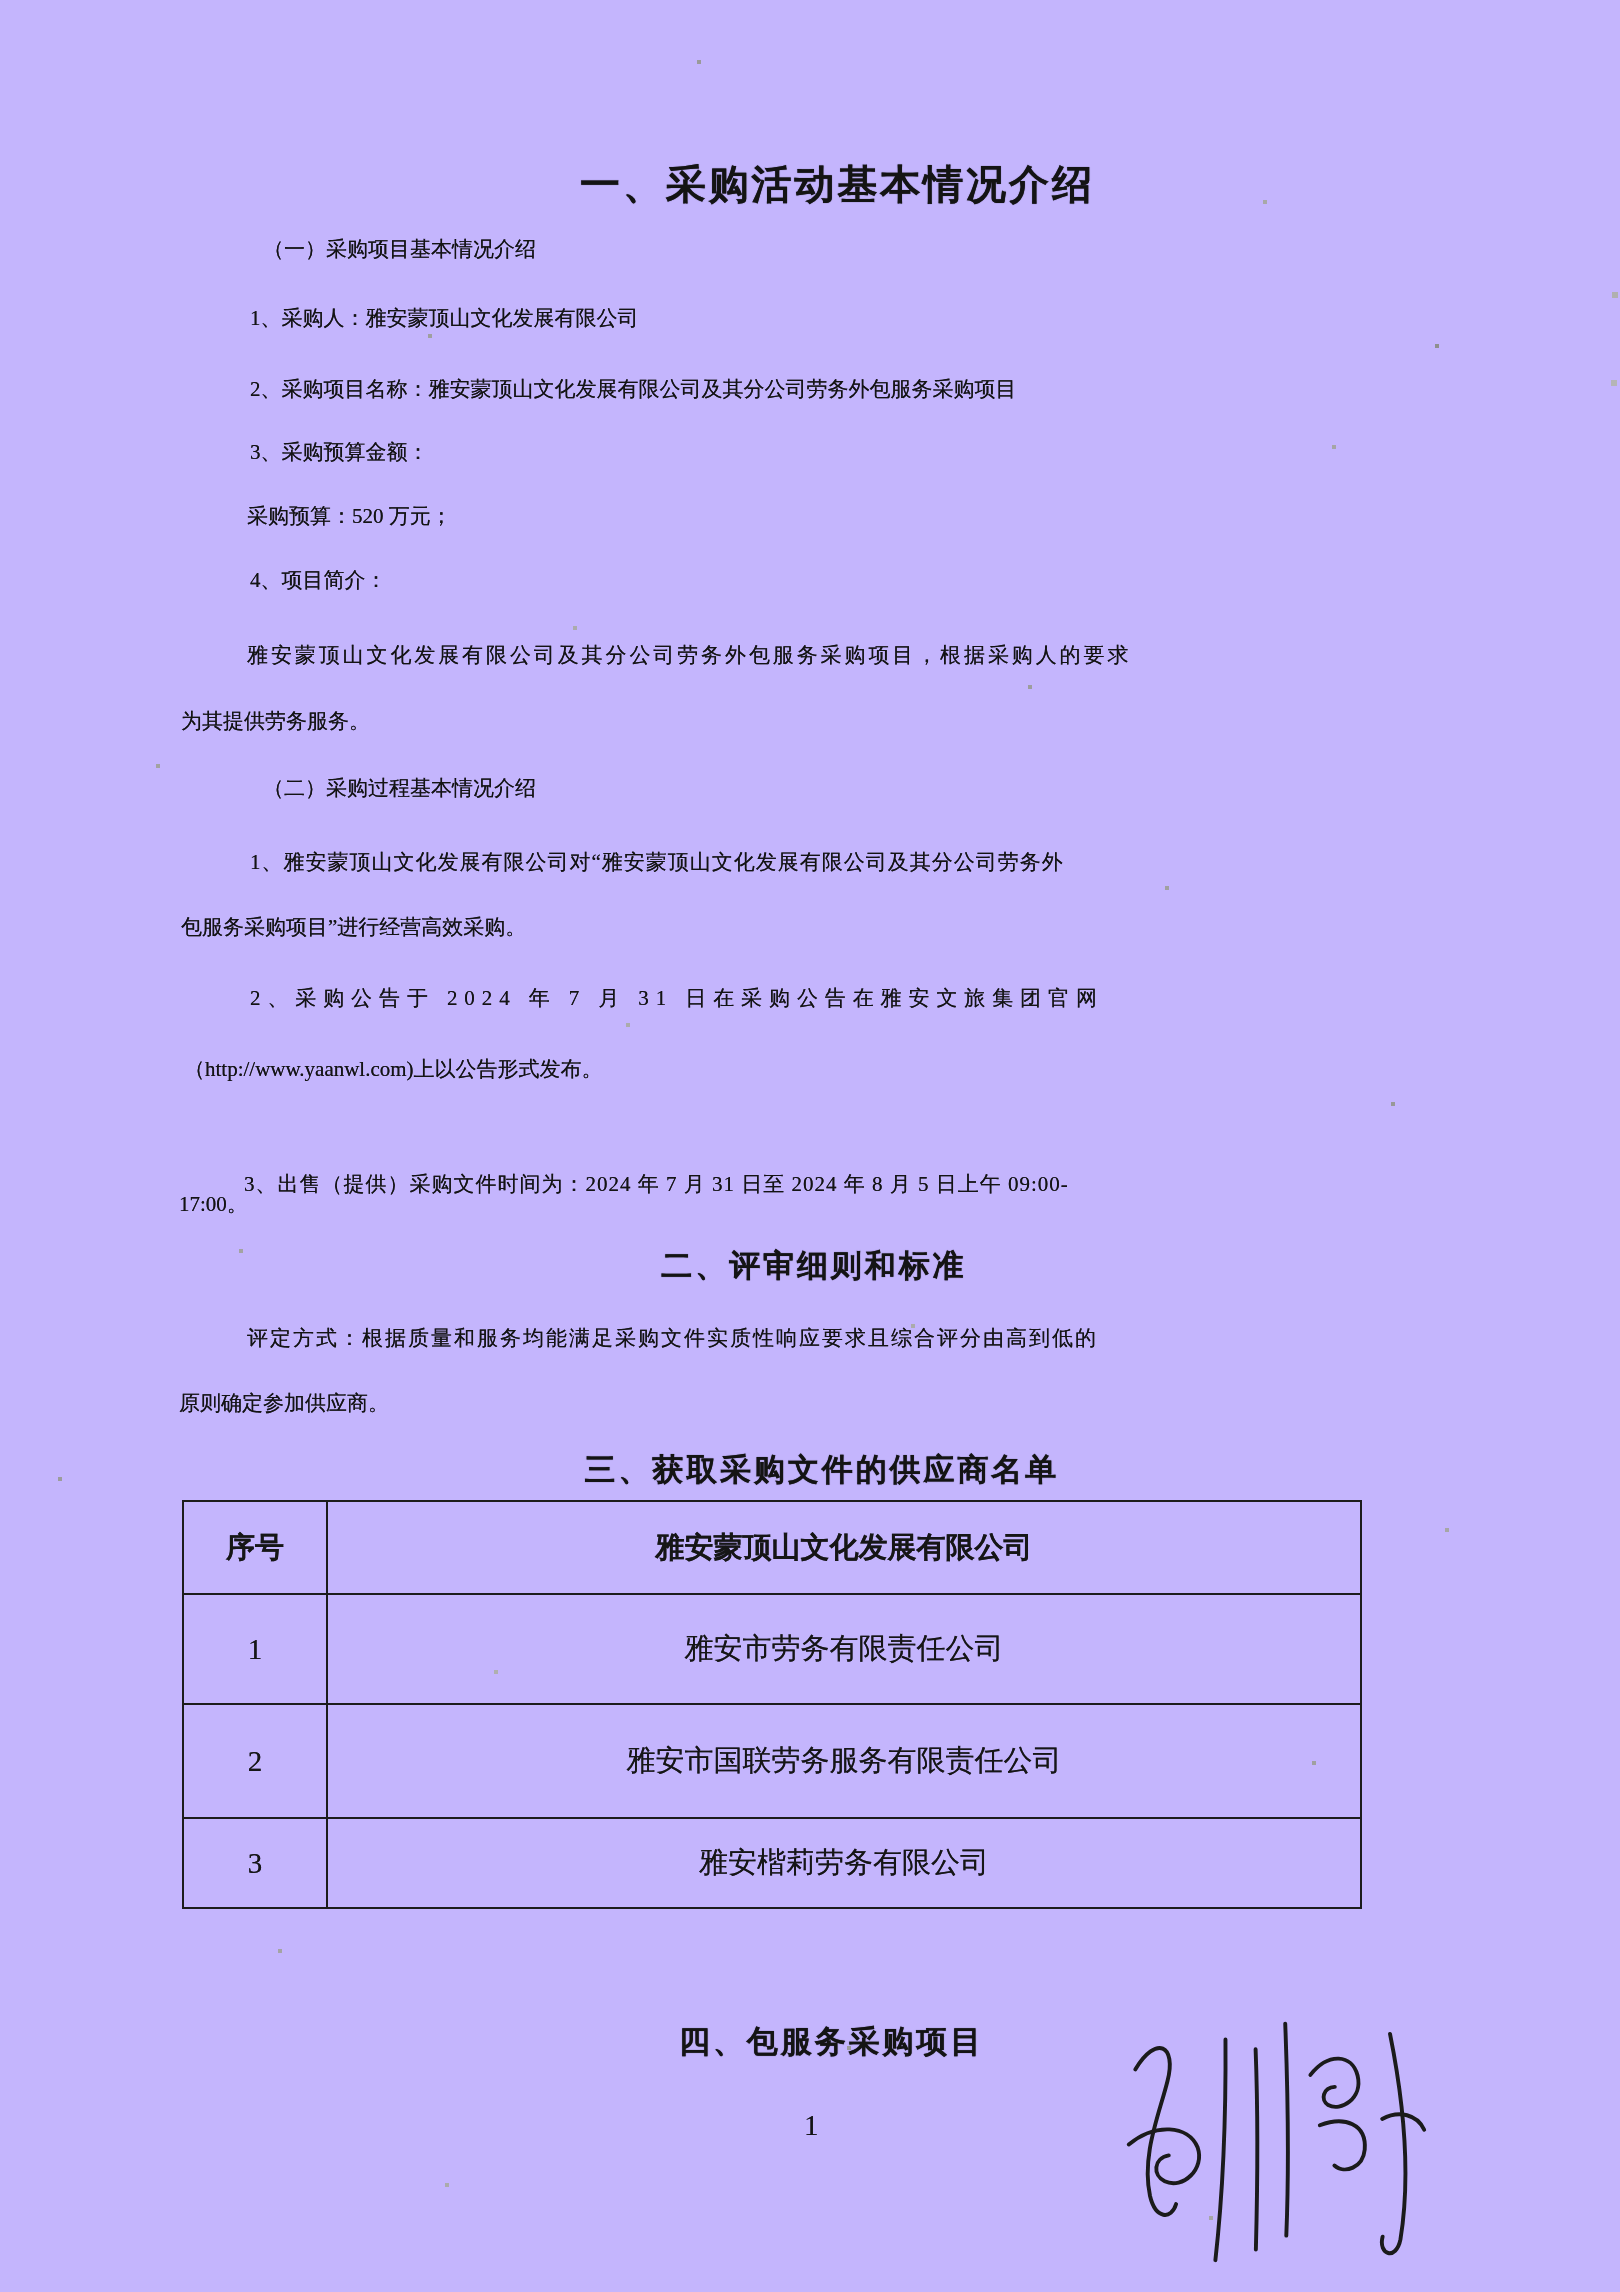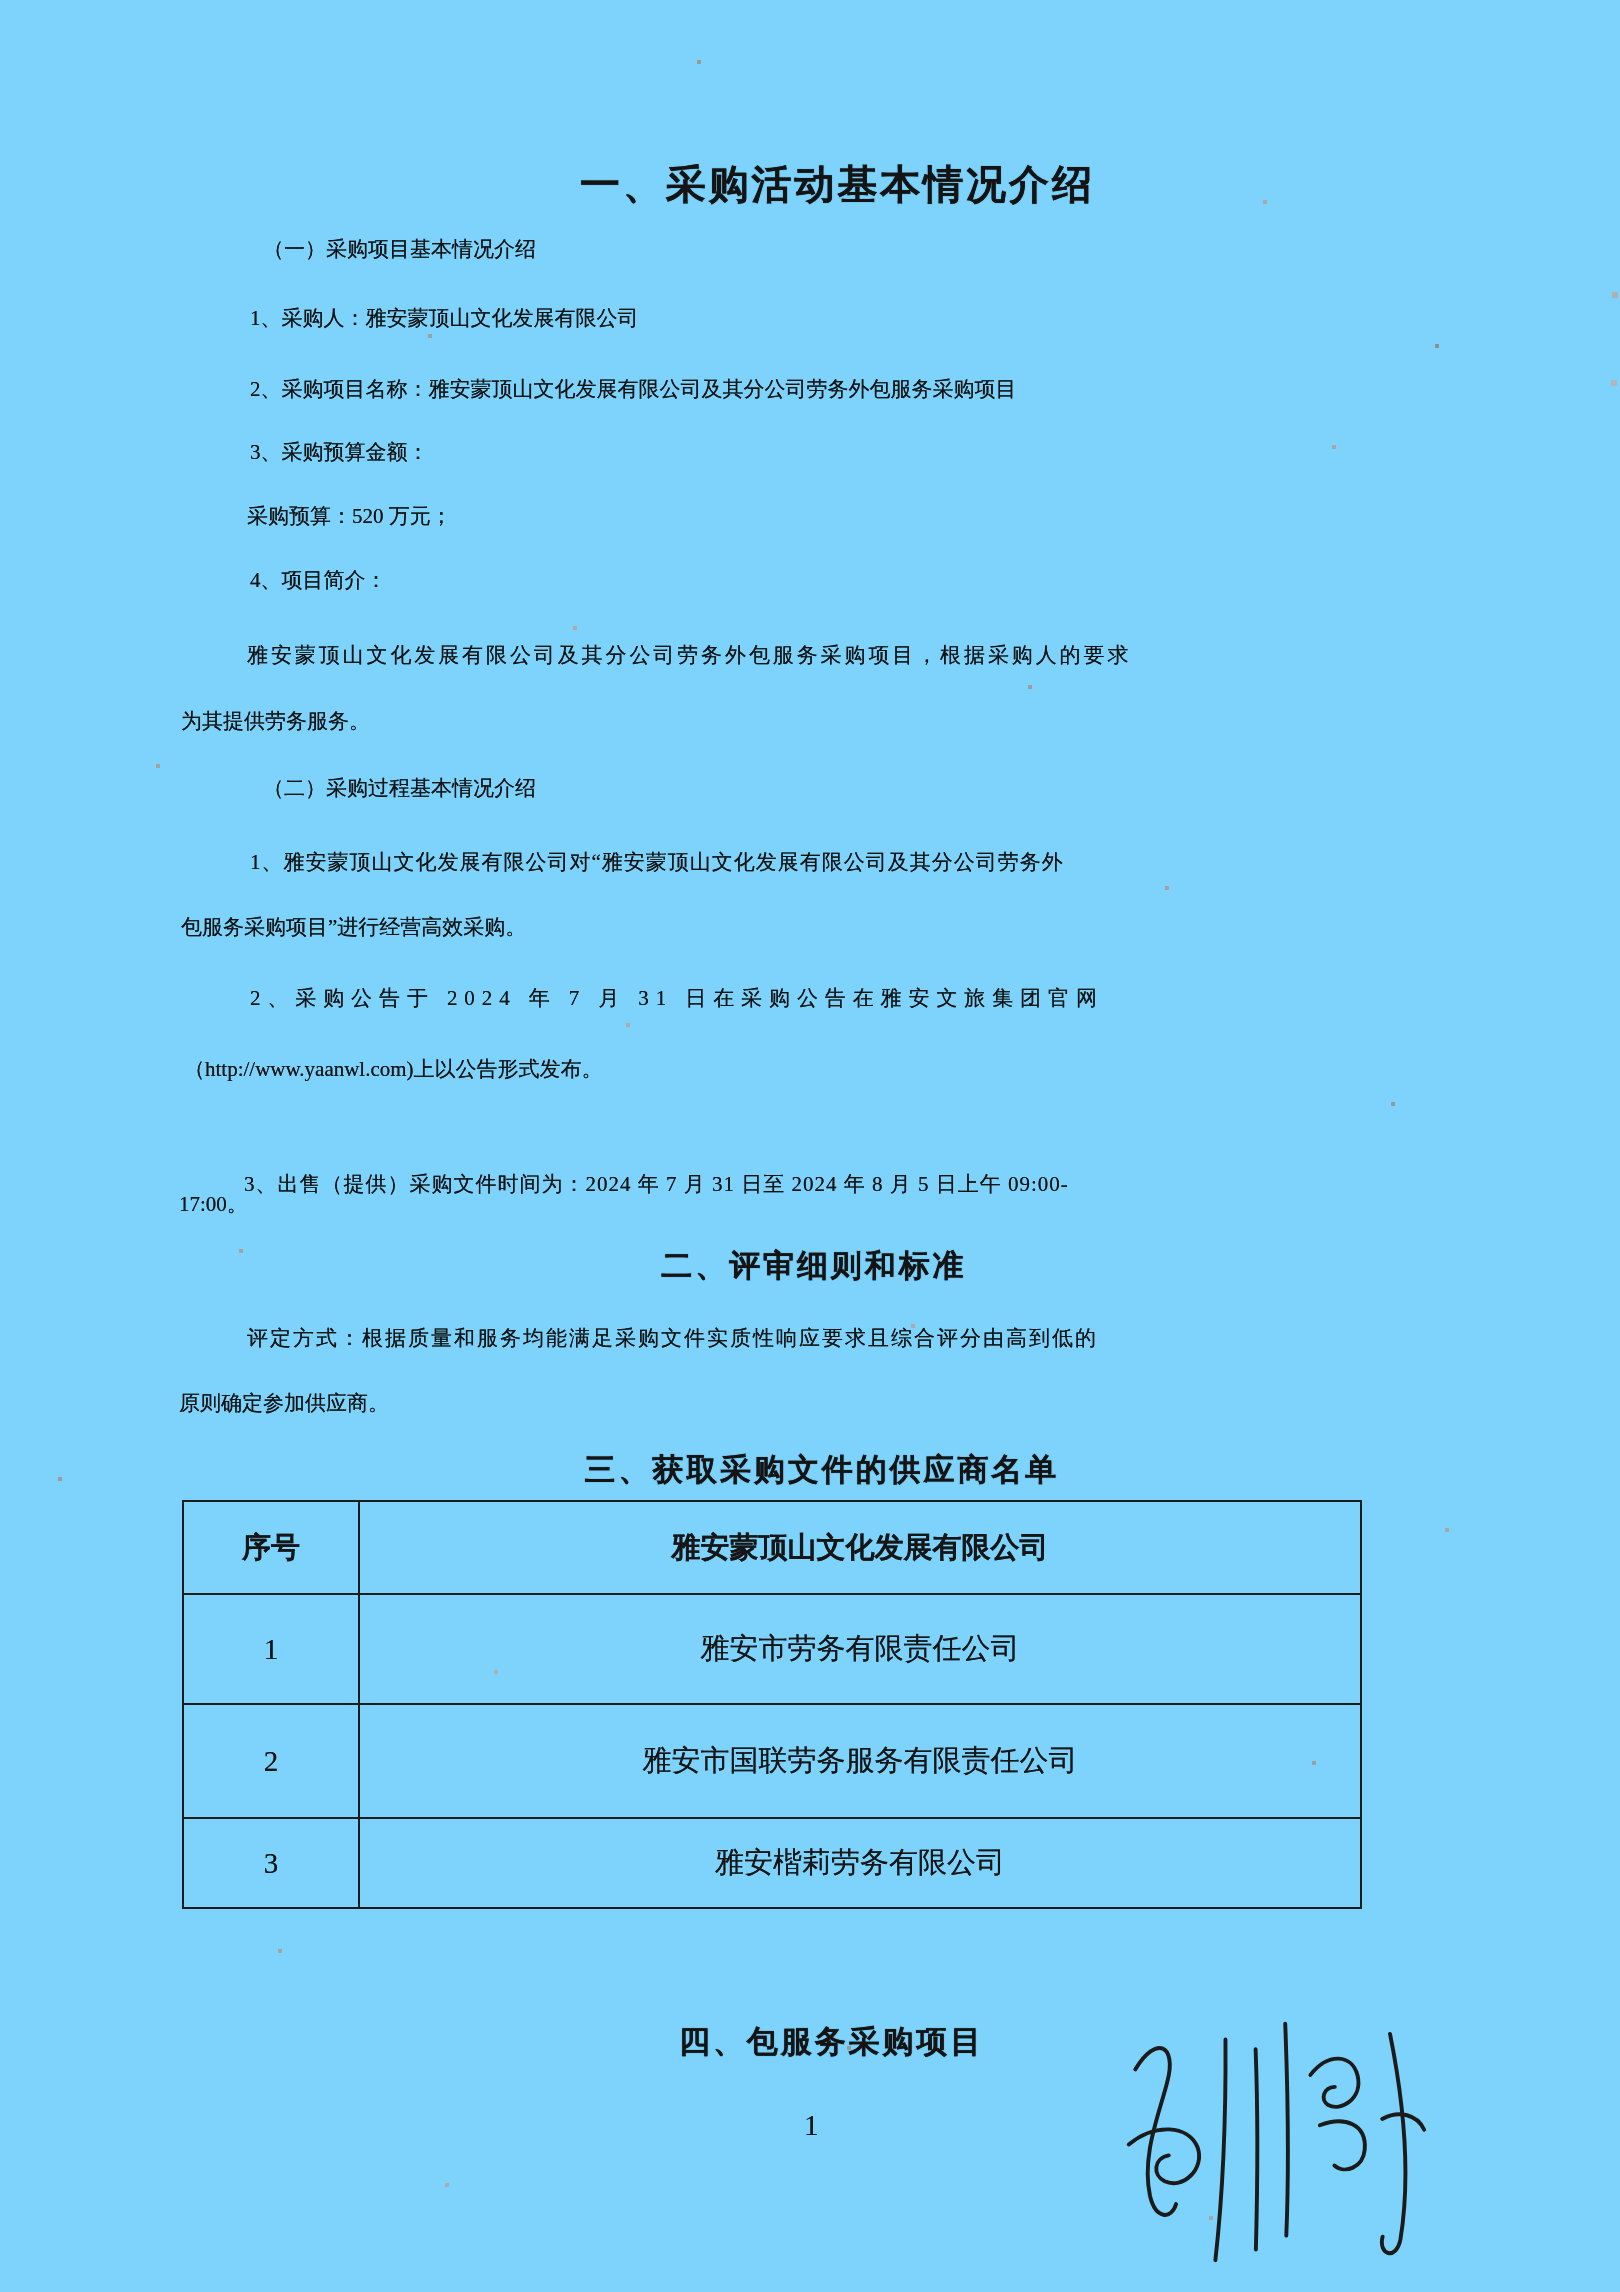--- a/index.html
+++ b/index.html
@@ -1,19 +1,19 @@
 <!DOCTYPE html>
 <html><head>
 <meta charset="utf-8">
 <style>
   html,body{margin:0;padding:0;background:#8a8a8a;}
   .page{
     position:relative;
     width:1620px;height:2293px;
-    background:#7dd3fc;
+    background:#c4b5fd;
     overflow:hidden;
     font-family:"Liberation Serif","DejaVu Serif",serif;
     color:#141414;
   }
   .line{
     position:absolute;
     font-size:21px;
     line-height:1.15;
     white-space:nowrap;
     text-shadow:0 0 0.6px rgba(0,0,0,.75);
@@ -37,21 +37,21 @@
     table-layout:fixed;
     font-size:29px;
     color:#161616;
   }
   .doc-table td,.doc-table th{
     border:2px solid #1c1c1c;
     border-top-width:2.9px;
     border-bottom-width:2.9px;
     text-align:center;
     vertical-align:middle;
-    padding:16px;
+    padding:0;
     font-weight:400;
     text-shadow:0 0 0.6px rgba(0,0,0,.7);
   }
   .doc-table th{font-weight:700;}
   .col-no{width:142px;}
   .row-header{height:93px;}
   .row-1{height:110px;}
   .row-2{height:114px;}
   .row-3{height:90px;}
   .page-number{

